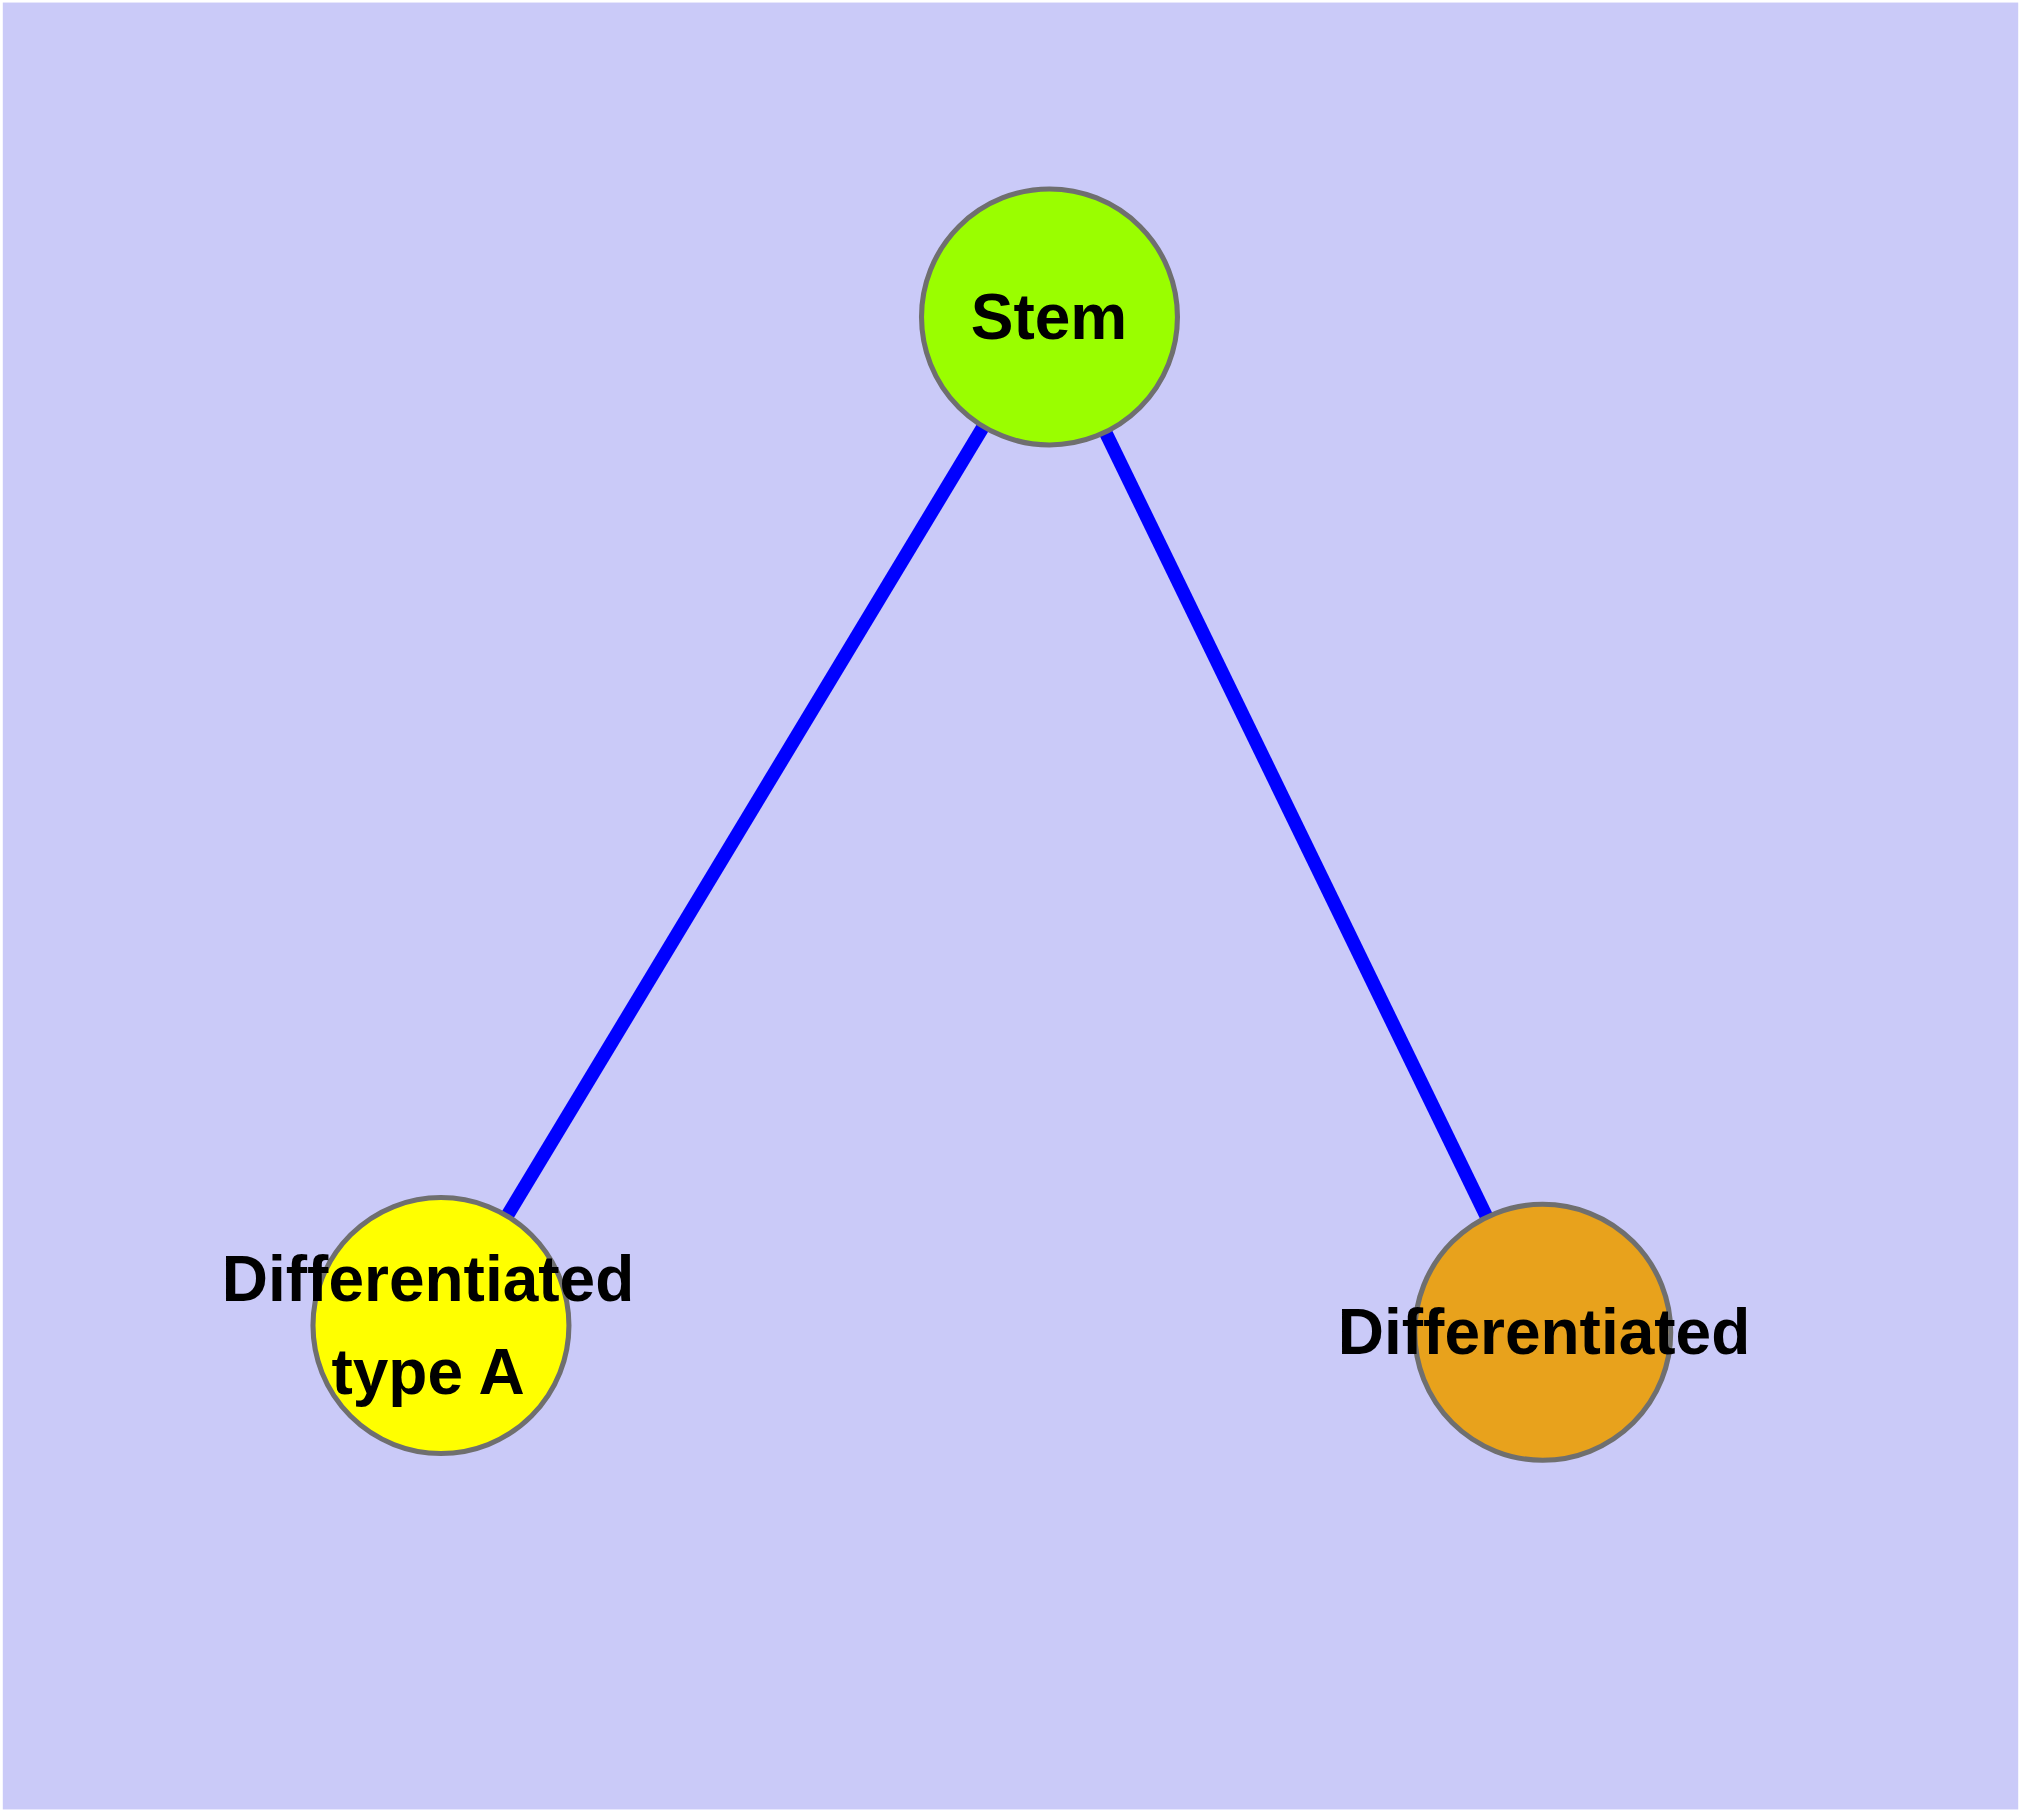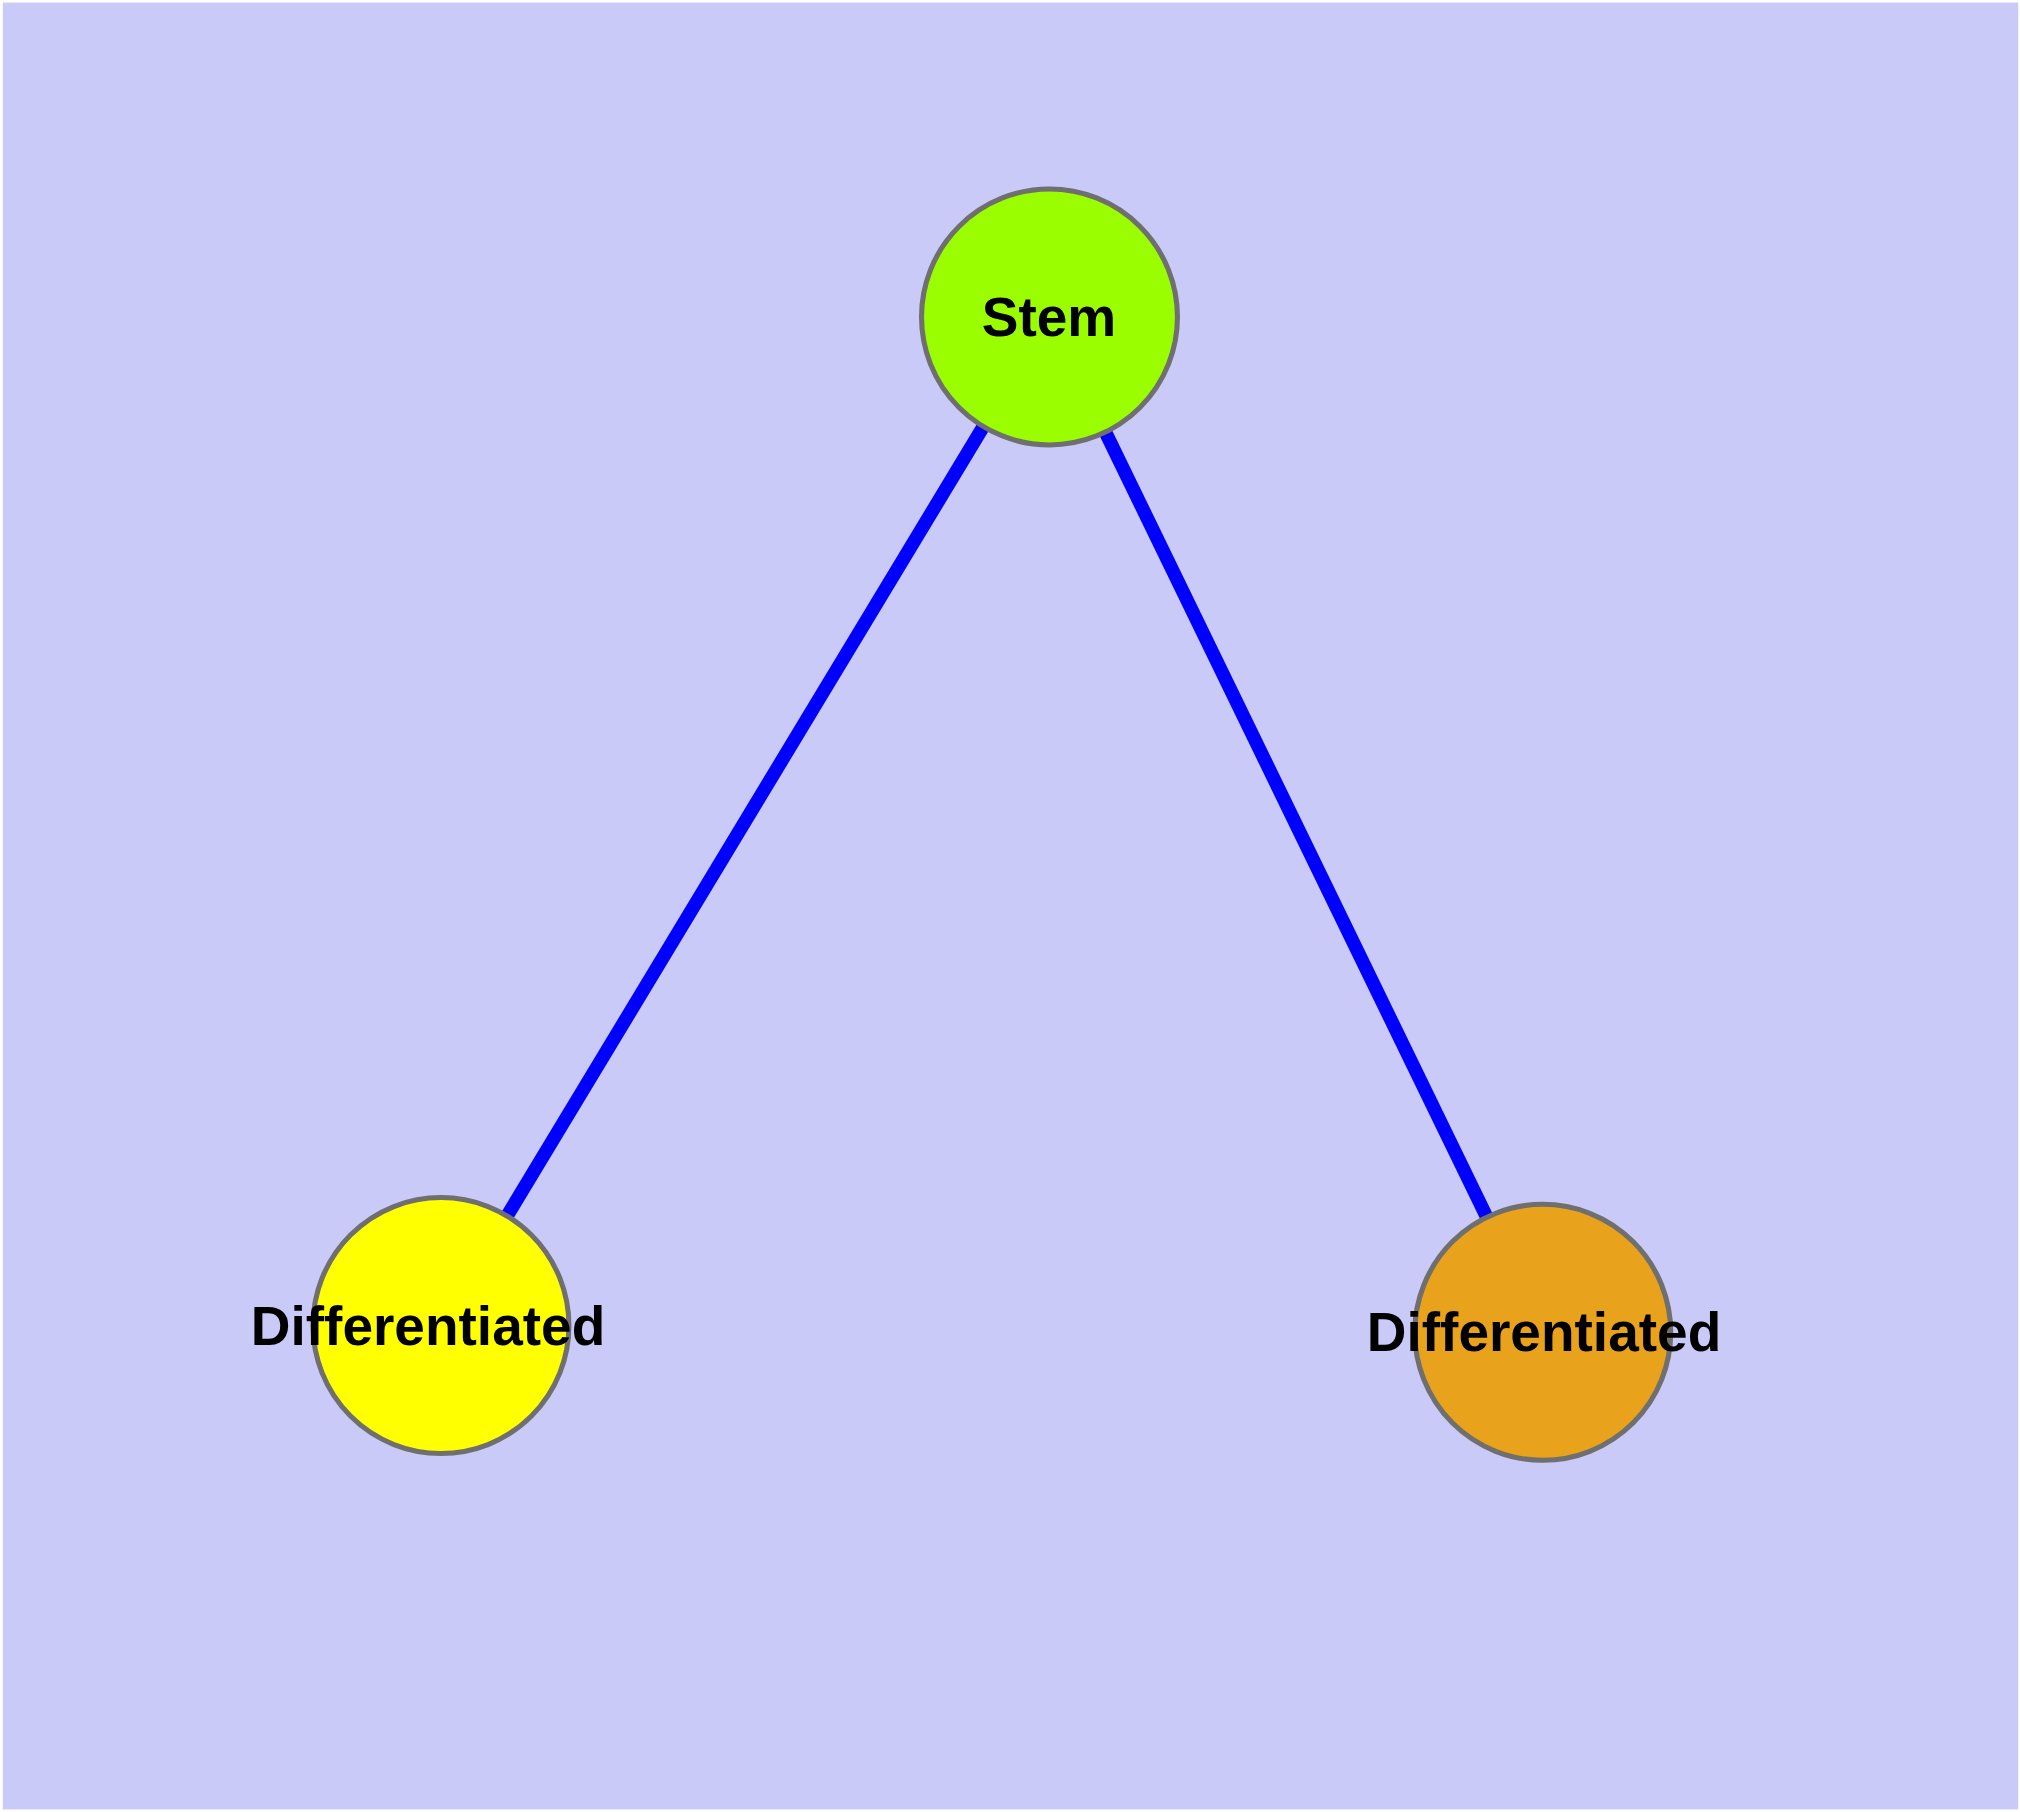--- a/index.html
+++ b/index.html
@@ -27,21 +27,21 @@
   }
   .node-circle {
     stroke: #6f6f6f;
     stroke-width: 6px;
   }
   .node-label {
     position: absolute;
     transform: translate(-50%, -50%);
     color: #000000;
     font-weight: bold;
-    font-size: 55px;
+    font-size: 64px;
     line-height: 93px;
     text-align: center;
     white-space: nowrap;
     letter-spacing: 0px;
   }
   .node-label .label-line {
     display: block;
   }
 </style>
 </head>
@@ -60,20 +60,21 @@
     <circle class="node-circle" cx="520" cy="1564" r="151" fill="#ffff00"></circle>
     <circle class="node-circle" cx="1820" cy="1572" r="151" fill="#e8a21c"></circle>
   </svg>
 
   <div class="node-label" style="left:1049px; top:317px;">
     <span class="label-line">Stem</span>
   </div>
 
   <div class="node-label" style="left:428px; top:1326px;">
     <span class="label-line">Differentiated</span>
+    <span class="label-line">type A</span>
   </div>
 
   <div class="node-label" style="left:1544px; top:1332px;">
     <span class="label-line">Differentiated</span>
   </div>
 
 </div>
 
 
 </body></html>

